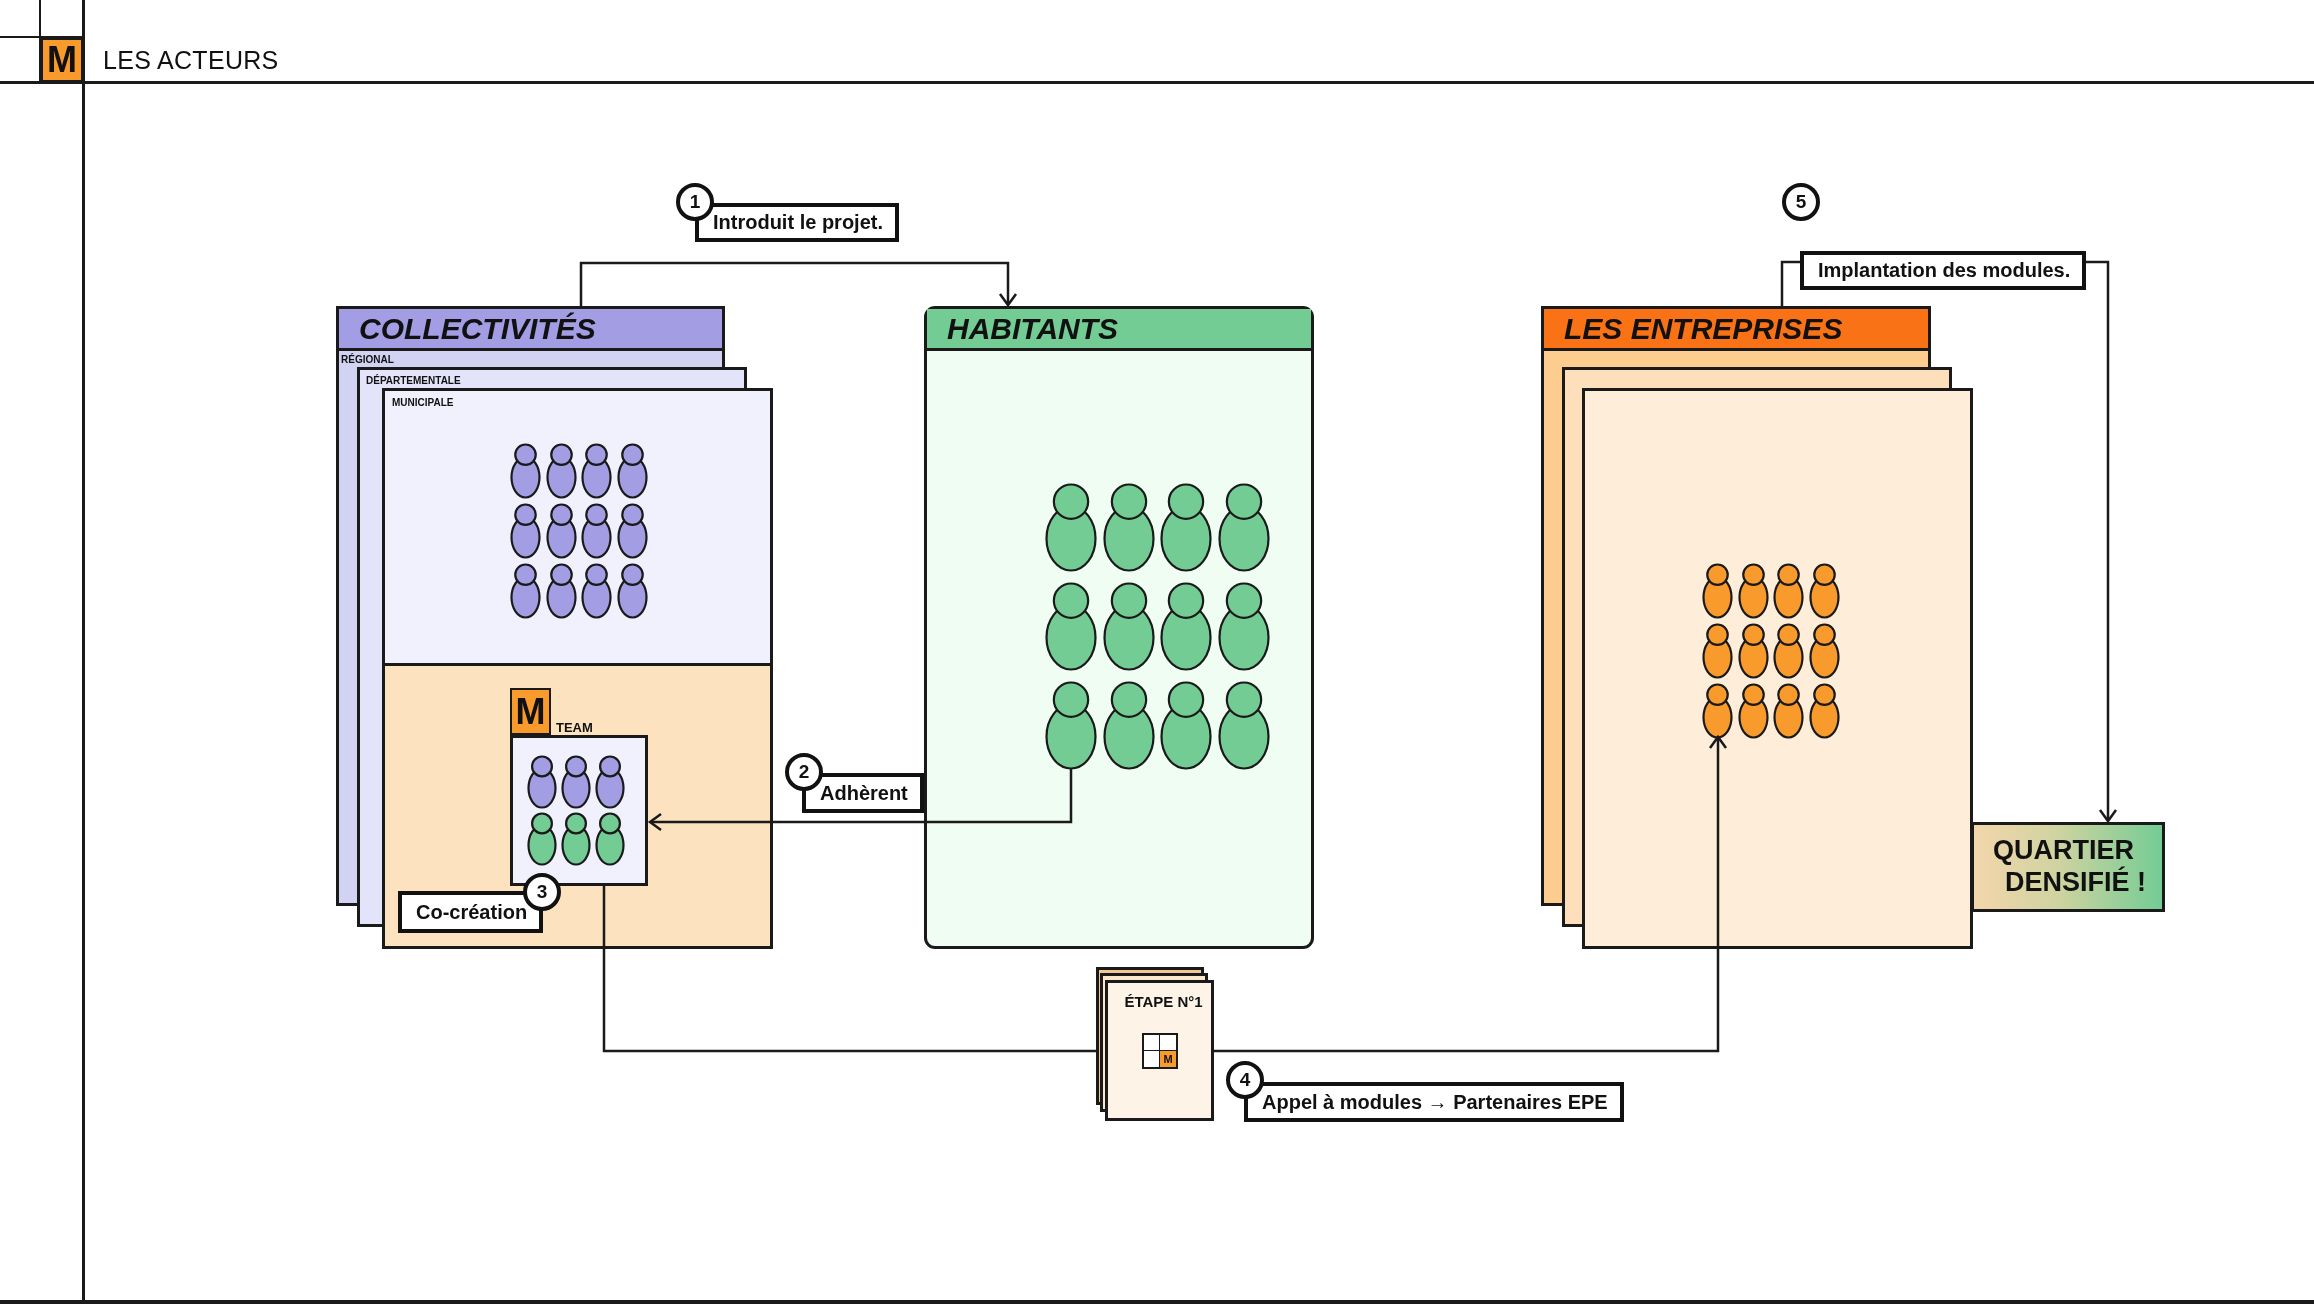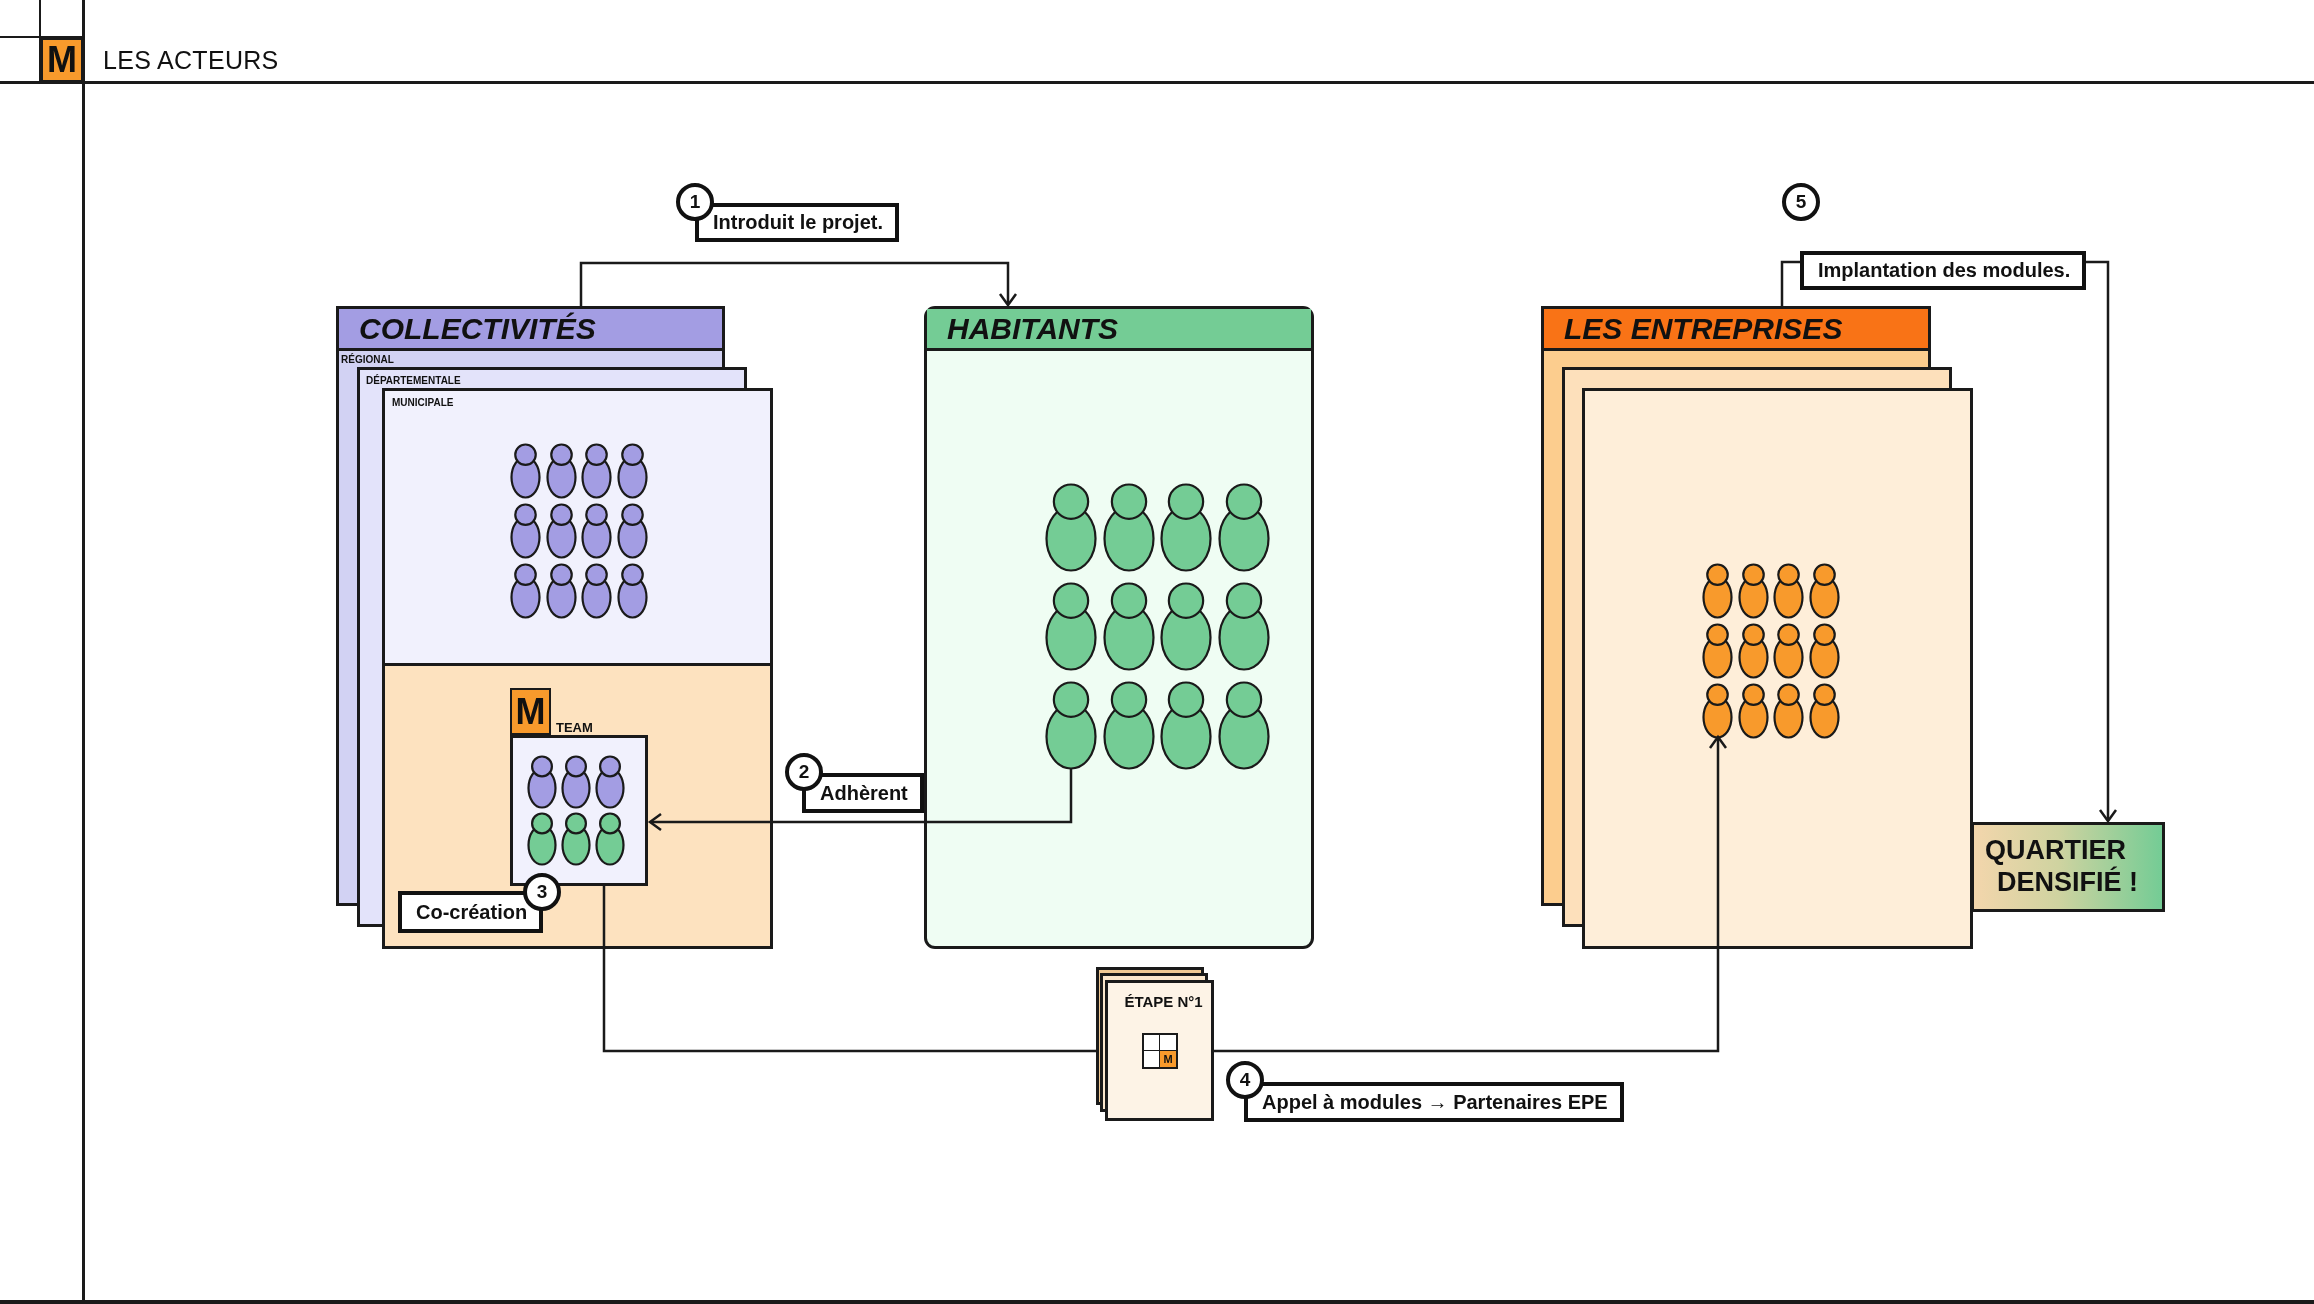--- a/index.html
+++ b/index.html
@@ -249,21 +249,21 @@
     <ellipse cx="15.5" cy="34.34" rx="14" ry="20.16" fill="#f89a2c" stroke="#1a1a1a" stroke-width="2.2"></ellipse>
     <circle cx="15.5" cy="11.73" r="10.23" fill="#f89a2c" stroke="#1a1a1a" stroke-width="2.2"></circle>
   </svg></div>
       <div class="person" style="left: 1808.5px; top: 683px;"><svg width="31" height="56" viewBox="0 0 31 56">
     <ellipse cx="15.5" cy="34.34" rx="14" ry="20.16" fill="#f89a2c" stroke="#1a1a1a" stroke-width="2.2"></ellipse>
     <circle cx="15.5" cy="11.73" r="10.23" fill="#f89a2c" stroke="#1a1a1a" stroke-width="2.2"></circle>
   </svg></div>
     </div>
 </div>
 
-<div class="abs panel" style="left:1971px;top:822px;width:194px;height:90px;background:linear-gradient(90deg,#f3d6ac 0%,#cfd3a0 45%,#74cc95 100%);display:flex;flex-direction:column;align-items:flex-end;justify-content:center;padding-right:24px;font-weight:800;font-size:27px;line-height:1.18;">
+<div class="abs panel" style="left:1971px;top:822px;width:194px;height:90px;background:linear-gradient(90deg,#f3d6ac 0%,#cfd3a0 45%,#74cc95 100%);display:flex;flex-direction:column;align-items:flex-end;justify-content:center;padding-right:16px;font-weight:800;font-size:27px;line-height:1.18;">
   <span style="margin-right:12px;">QUARTIER</span>
   <span>DENSIFIÉ !</span>
 </div>
 
 <svg class="overlay" width="2314" height="1304">
   <g fill="none" stroke="#1a1a1a" stroke-width="2.5">
 
     <path d="M581 306 V263 H1008 V304"></path>
     <path d="M1000 294 L1008 305 L1016 294"></path>
 

